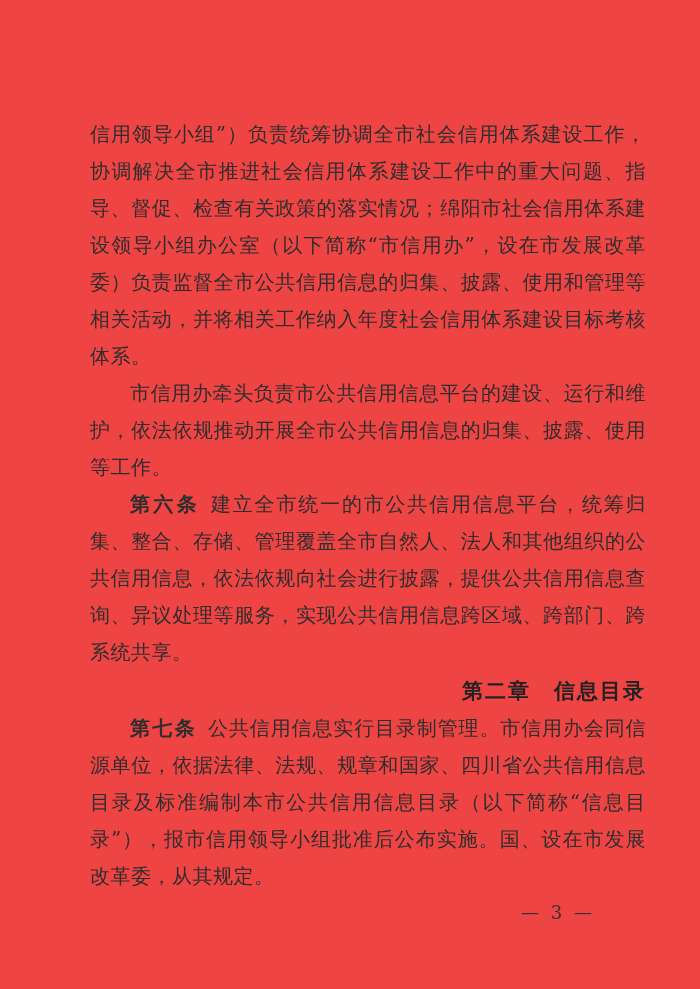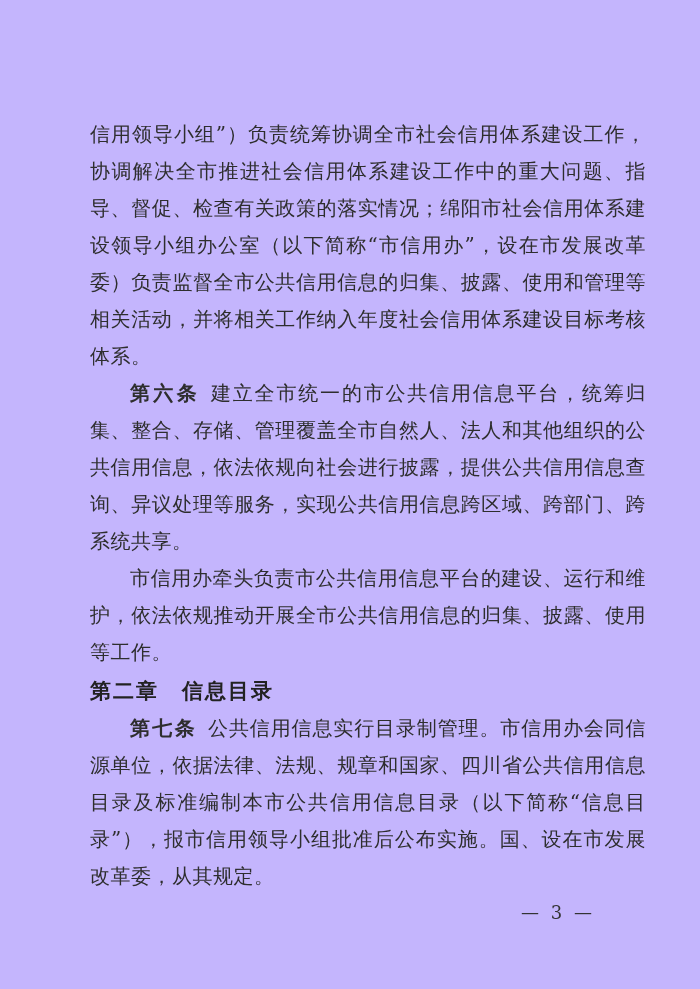--- a/index.html
+++ b/index.html
@@ -5,21 +5,21 @@
   html, body {
     margin: 0;
     padding: 0;
     background: #ffffff;
   }
   .page {
     position: relative;
     width: 700px;
     height: 989px;
     margin: 0 auto;
-    background: #c4b5fd;
+    background: #ef4444;
     font-family: "DejaVu Serif", serif;
     color: #2e2e2e;
     overflow: hidden;
   }
   .content {
     position: absolute;
     left: 90px;
     top: 116px;
     width: 556px;
   }
@@ -37,21 +37,21 @@
   .lead {
     font-weight: bold;
     margin-right: 0.55em;
     font-family: "Liberation Sans", "DejaVu Sans", sans-serif;
     letter-spacing: 2px;
   }
   h2.chapter {
     margin: 1px 0;
     font-size: 21px;
     line-height: 37px;
-    text-align: left;
+    text-align: right;
     font-weight: bold;
     font-family: "Liberation Sans", "DejaVu Sans", sans-serif;
     letter-spacing: 2px;
     color: #222;
   }
   .footer {
     position: absolute;
     top: 900px;
     right: 105px;
     font-size: 18px;
@@ -62,23 +62,23 @@
   }
 </style>
 </head>
 <body>
 
 <div class="page">
   <div class="content">
 
     <p class="body">信用领导小组”）负责统筹协调全市社会信用体系建设工作，协调解决全市推进社会信用体系建设工作中的重大问题、指导、督促、检查有关政策的落实情况；绵阳市社会信用体系建设领导小组办公室（以下简称“市信用办”，设在市发展改革委）负责监督全市公共信用信息的归集、披露、使用和管理等相关活动，并将相关工作纳入年度社会信用体系建设目标考核体系。</p>
 
+    <p class="body indent">市信用办牵头负责市公共信用信息平台的建设、运行和维护，依法依规推动开展全市公共信用信息的归集、披露、使用等工作。</p>
+
     <p class="body indent"><span class="lead">第六条</span><span>建立全市统一的市公共信用信息平台，统筹归集、整合、存储、管理覆盖全市自然人、法人和其他组织的公共信用信息，依法依规向社会进行披露，提供公共信用信息查询、异议处理等服务，实现公共信用信息跨区域、跨部门、跨系统共享。</span></p>
-
-    <p class="body indent">市信用办牵头负责市公共信用信息平台的建设、运行和维护，依法依规推动开展全市公共信用信息的归集、披露、使用等工作。</p>
 
 
     <h2 class="chapter">第二章　信息目录</h2>
 
     <p class="body indent"><span class="lead">第七条</span><span>公共信用信息实行目录制管理。市信用办会同信源单位，依据法律、法规、规章和国家、四川省公共信用信息目录及标准编制本市公共信用信息目录（以下简称“信息目录”），报市信用领导小组批准后公布实施。国、设在市发展改革委，从其规定。</span></p>
 
   </div>
 
   <div class="footer">— 3 —</div>
 </div>

